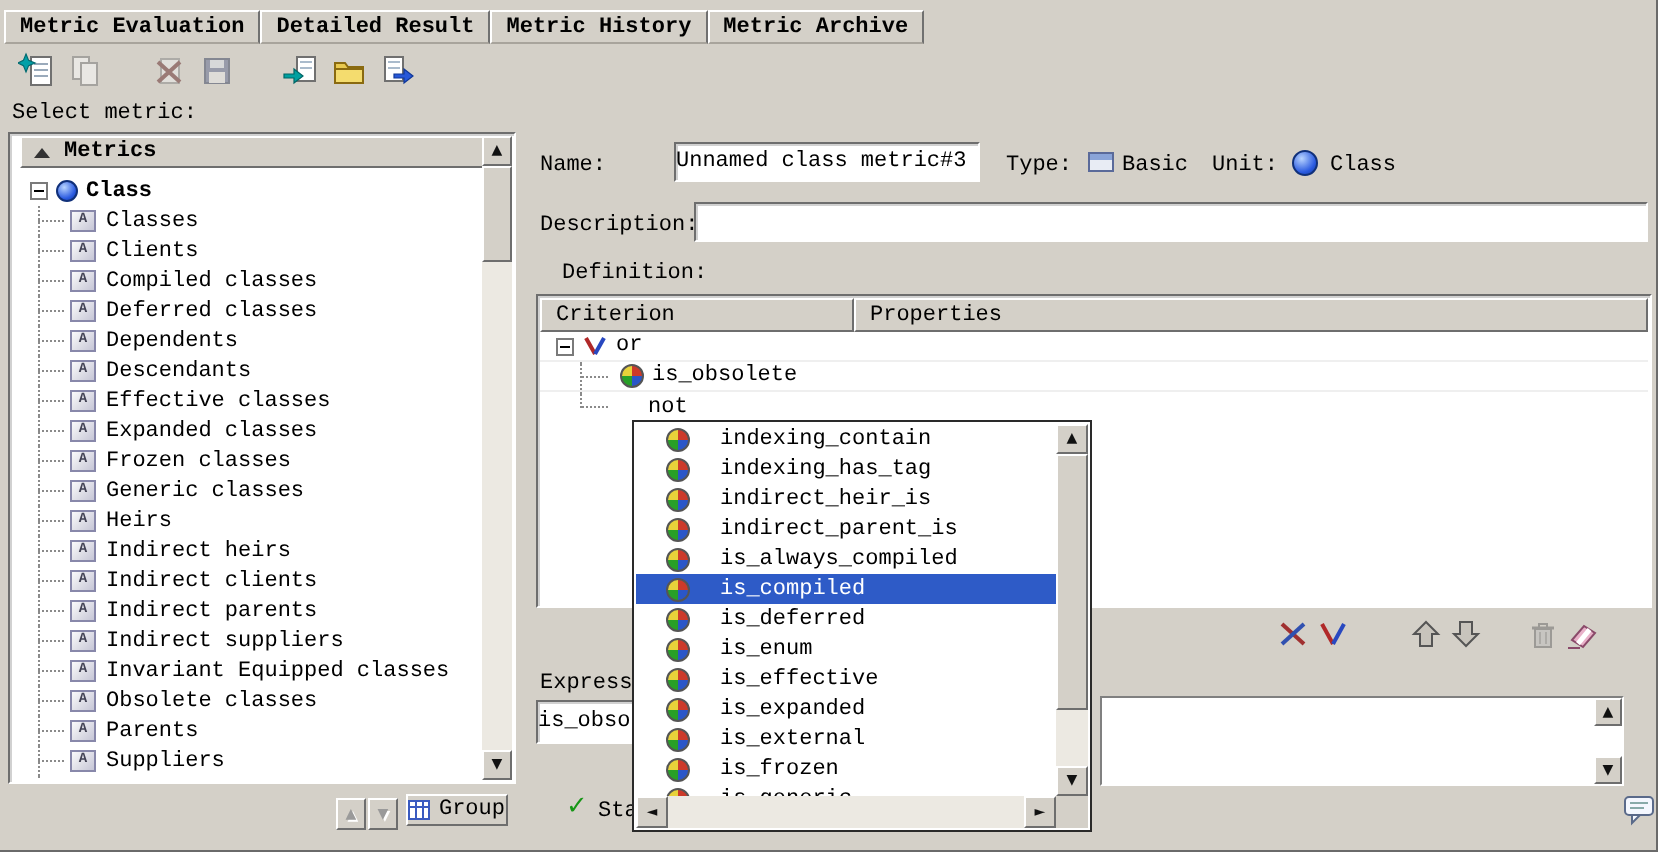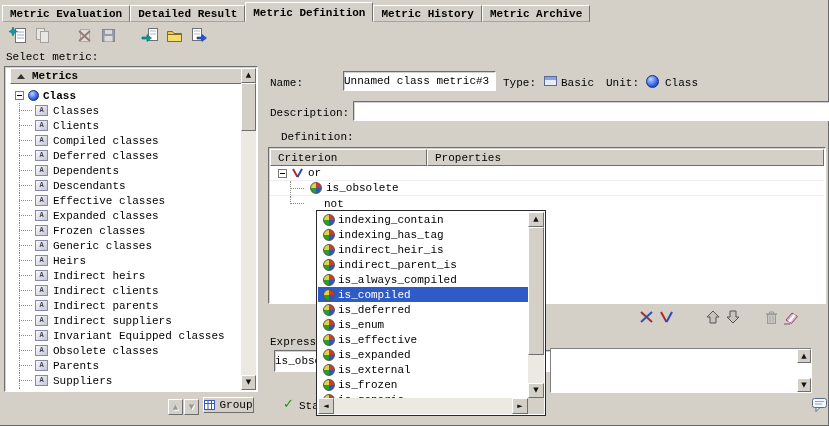--- a/index.html
+++ b/index.html
@@ -58,21 +58,21 @@
   .micon::after { content: "A"; }
   .gap4 { width: 4px; flex: 0 0 auto; }
 
   
   .arrbtn { width: 15px; height: 16px; font-size: 7px; color: #9a9a9a; text-shadow: 1px 1px 0 #fff; }
   .groupbtn { left: 203px; top: 397px; width: 51px; height: 16px; display: flex; align-items: center; justify-content: center; gap: 4px; }
 
   
   input.field { font: 11px "Liberation Mono", "DejaVu Sans Mono", monospace; padding: 1px 0;
                 background: #fff; border: 1px solid; border-color: #6e6e6e #ffffff #ffffff #6e6e6e;
-                box-shadow: inset 1px 1px 0 rgba(0,0,0,.18); outline: none; width: 100%; height: 100%; margin-left: 6px; }
+                box-shadow: inset 1px 1px 0 rgba(0,0,0,.18); outline: none; width: 100%; height: 100%; }
 
   
   .grid { left: 268px; top: 147px; width: 558px; height: 157px; background: #fff; }
   .grid-head { position: absolute; left: 1px; top: 1px; right: 1px; height: 17px; display: flex; }
   .gcell { display: flex; align-items: center; padding-left: 7px; }
   .gcell.c1 { width: 157px; }
   .gcell.c2 { flex: 1; }
   .gcol-div { position: absolute; left: 158px; top: 18px; bottom: 1px; width: 1px; background: #e4e4e4; }
   .grow { position: absolute; left: 1px; right: 1px; height: 15px; display: flex; align-items: center; border-bottom: 1px solid #efefef; background: #fff; }
   .grow .vline { position: absolute; left: 20px; top: 0; bottom: 0; border-left: 1px dotted #8a8a8a; }
@@ -81,41 +81,40 @@
   .pie { width: 12px; height: 12px; border-radius: 50%; border: 1px solid #555; flex: 0 0 auto;
          background: conic-gradient(from 0deg, #cc3a2a 0 25%, #2a56c8 25% 50%, #28a028 50% 75%, #e8d23a 75% 100%); }
 
   
   .minibar { position: absolute; left: 638px; top: 308px; height: 17px; display: flex; align-items: center; }
   .mib { width: 17px; height: 17px; display: flex; align-items: center; justify-content: center; margin-right: 3px; }
 
   
   .popup { left: 316px; top: 210px; width: 230px; height: 206px; background: #fff; border: 1px solid #2a2a2a; z-index: 50; }
   .plist { position: absolute; left: 1px; top: 1px; right: 17px; bottom: 17px; overflow: hidden; }
-  .prow { height: 15px; display: flex; align-items: center; padding-left: 5px; gap: 3px; white-space: nowrap; cursor: default; }
+  .prow { height: 15px; display: flex; align-items: center; padding-left: 15px; gap: 15px; white-space: nowrap; cursor: default; }
   .prow.sel { background: #2e5bc7; color: #fff; }
   .pvscroll { position: absolute; right: 1px; top: 1px; width: 16px; bottom: 17px; background: #ece9e2; }
   .pthumb { position: absolute; left: 0; top: 15px; width: 16px; height: 128px; }
   .phscroll { position: absolute; left: 1px; right: 17px; bottom: 1px; height: 16px; background: #ece9e2; }
   .pcorner { position: absolute; right: 1px; bottom: 1px; width: 16px; height: 16px; background: #d4d0c8; }
 
   
   .msgbox { left: 550px; top: 348px; width: 262px; height: 45px; background: #fff;
             border: 1px solid; border-color: #808080 #ffffff #ffffff #808080; }
   .msb { position: absolute; right: 0; width: 14px; height: 14px; }
 
   .check { color: #169616; font-weight: bold; font-size: 13px; font-family: "DejaVu Sans", sans-serif; }
 </style>
 </head>
 <body>
 
 <div class="tabbar">
   <div class="tab">Metric Evaluation</div>
   <div class="tab">Detailed Result</div>
-  <div class="tab active">Metric Definition</div>
   <div class="tab">Metric History</div>
   <div class="tab">Metric Archive</div>
 </div>
 
 <div class="toolbar">
   <div class="tbtn">
     <svg width="19" height="19">
         <rect x="6.5" y="2.5" width="10" height="14" fill="#fff" stroke="#707070"></rect>
         <line x1="8" y1="6" x2="15" y2="6" stroke="#9aaabb"></line>
         <line x1="8" y1="9" x2="15" y2="9" stroke="#9aaabb"></line>

